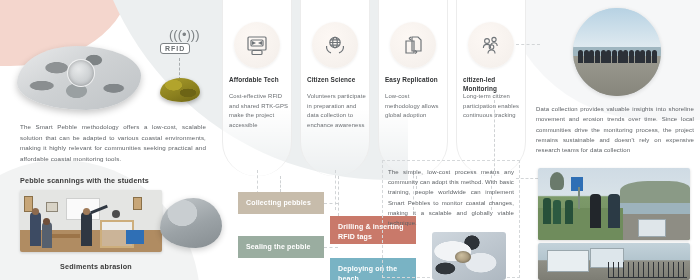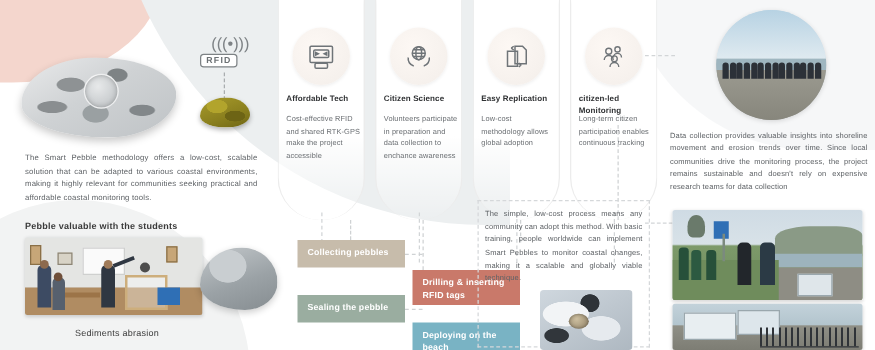--- a/index.html
+++ b/index.html
@@ -129,21 +129,21 @@
   .photo-lab .p2h   { position: absolute; left: 23px; top: 28px; width: 7px; height: 7px; background: #6f4f3a; border-radius: 50%; }
   .photo-lab .p3    { position: absolute; left: 61px; top: 22px; width: 11px; height: 34px; background: #2f3742; border-radius: 4px 4px 0 0; }
   .photo-lab .p3h   { position: absolute; left: 63px; top: 18px; width: 7px; height: 7px; background: #a07b59; border-radius: 50%; }
   .photo-lab .arm   { position: absolute; left: 70px; top: 18px; width: 18px; height: 3px; background: #2f3742; transform: rotate(-22deg); }
   .photo-lab .rig   { position: absolute; left: 80px; top: 30px; width: 34px; height: 28px; border: 2px solid #cdae7c; background: rgba(255,255,255,.35); }
   .photo-lab .rig2  { position: absolute; left: 92px; top: 20px; width: 8px; height: 8px; background: #4d4d4d; border-radius: 50%; }
   .photo-lab .tbl   { position: absolute; left: 26px; top: 44px; width: 34px; height: 4px; background: #9c7448; }
   .photo-lab .blue  { position: absolute; left: 106px; top: 40px; width: 18px; height: 14px; background: #2f6fb5; }
   .cap-sediments {
     position: absolute; left: 20px; top: 262px;
-    font-size: 7.2px; font-weight: normal; color: #3a3a3a; letter-spacing: .2px; padding-left: 40px;
+    font-size: 7.2px; font-weight: bold; color: #3a3a3a; letter-spacing: .2px; padding-left: 40px;
   }
   .grey-pebble-big {
     position: absolute; left: 160px; top: 198px; width: 62px; height: 50px;
     background:
       radial-gradient(ellipse at 36% 30%, #c9ced1 0 26%, transparent 27%),
       linear-gradient(160deg, #c3c8cb 0%, #9ba2a6 55%, #868d91 100%);
     border-radius: 54% 46% 42% 58% / 60% 56% 44% 40%;
     box-shadow: 0 2px 6px rgba(0,0,0,.2);
   }
 
@@ -305,21 +305,21 @@
 
   <div class="rfid-group">
     <div class="waves">(((•)))</div>
     <div class="tag">RFID</div>
     <div class="stem"></div>
     <div class="olive"></div>
   </div>
 
   <div class="intro">The Smart Pebble methodology offers a low-cost, scalable solution that can be adapted to various coastal environments, making it highly relevant for communities seeking practical and affordable coastal monitoring tools.</div>
 
-  <div class="cap-scannings">Pebble valuable with the students</div>
+  <div class="cap-scannings">Pebble scannings with the students</div>
   <div class="photo-lab">
     <div class="wall"></div>
     <div class="floor"></div>
     <div class="frame2"></div>
     <div class="frame"></div>
     <div class="board"></div>
     <div class="frame3"></div>
     <div class="tbl"></div>
     <div class="p1"></div>
     <div class="p1h"></div>

